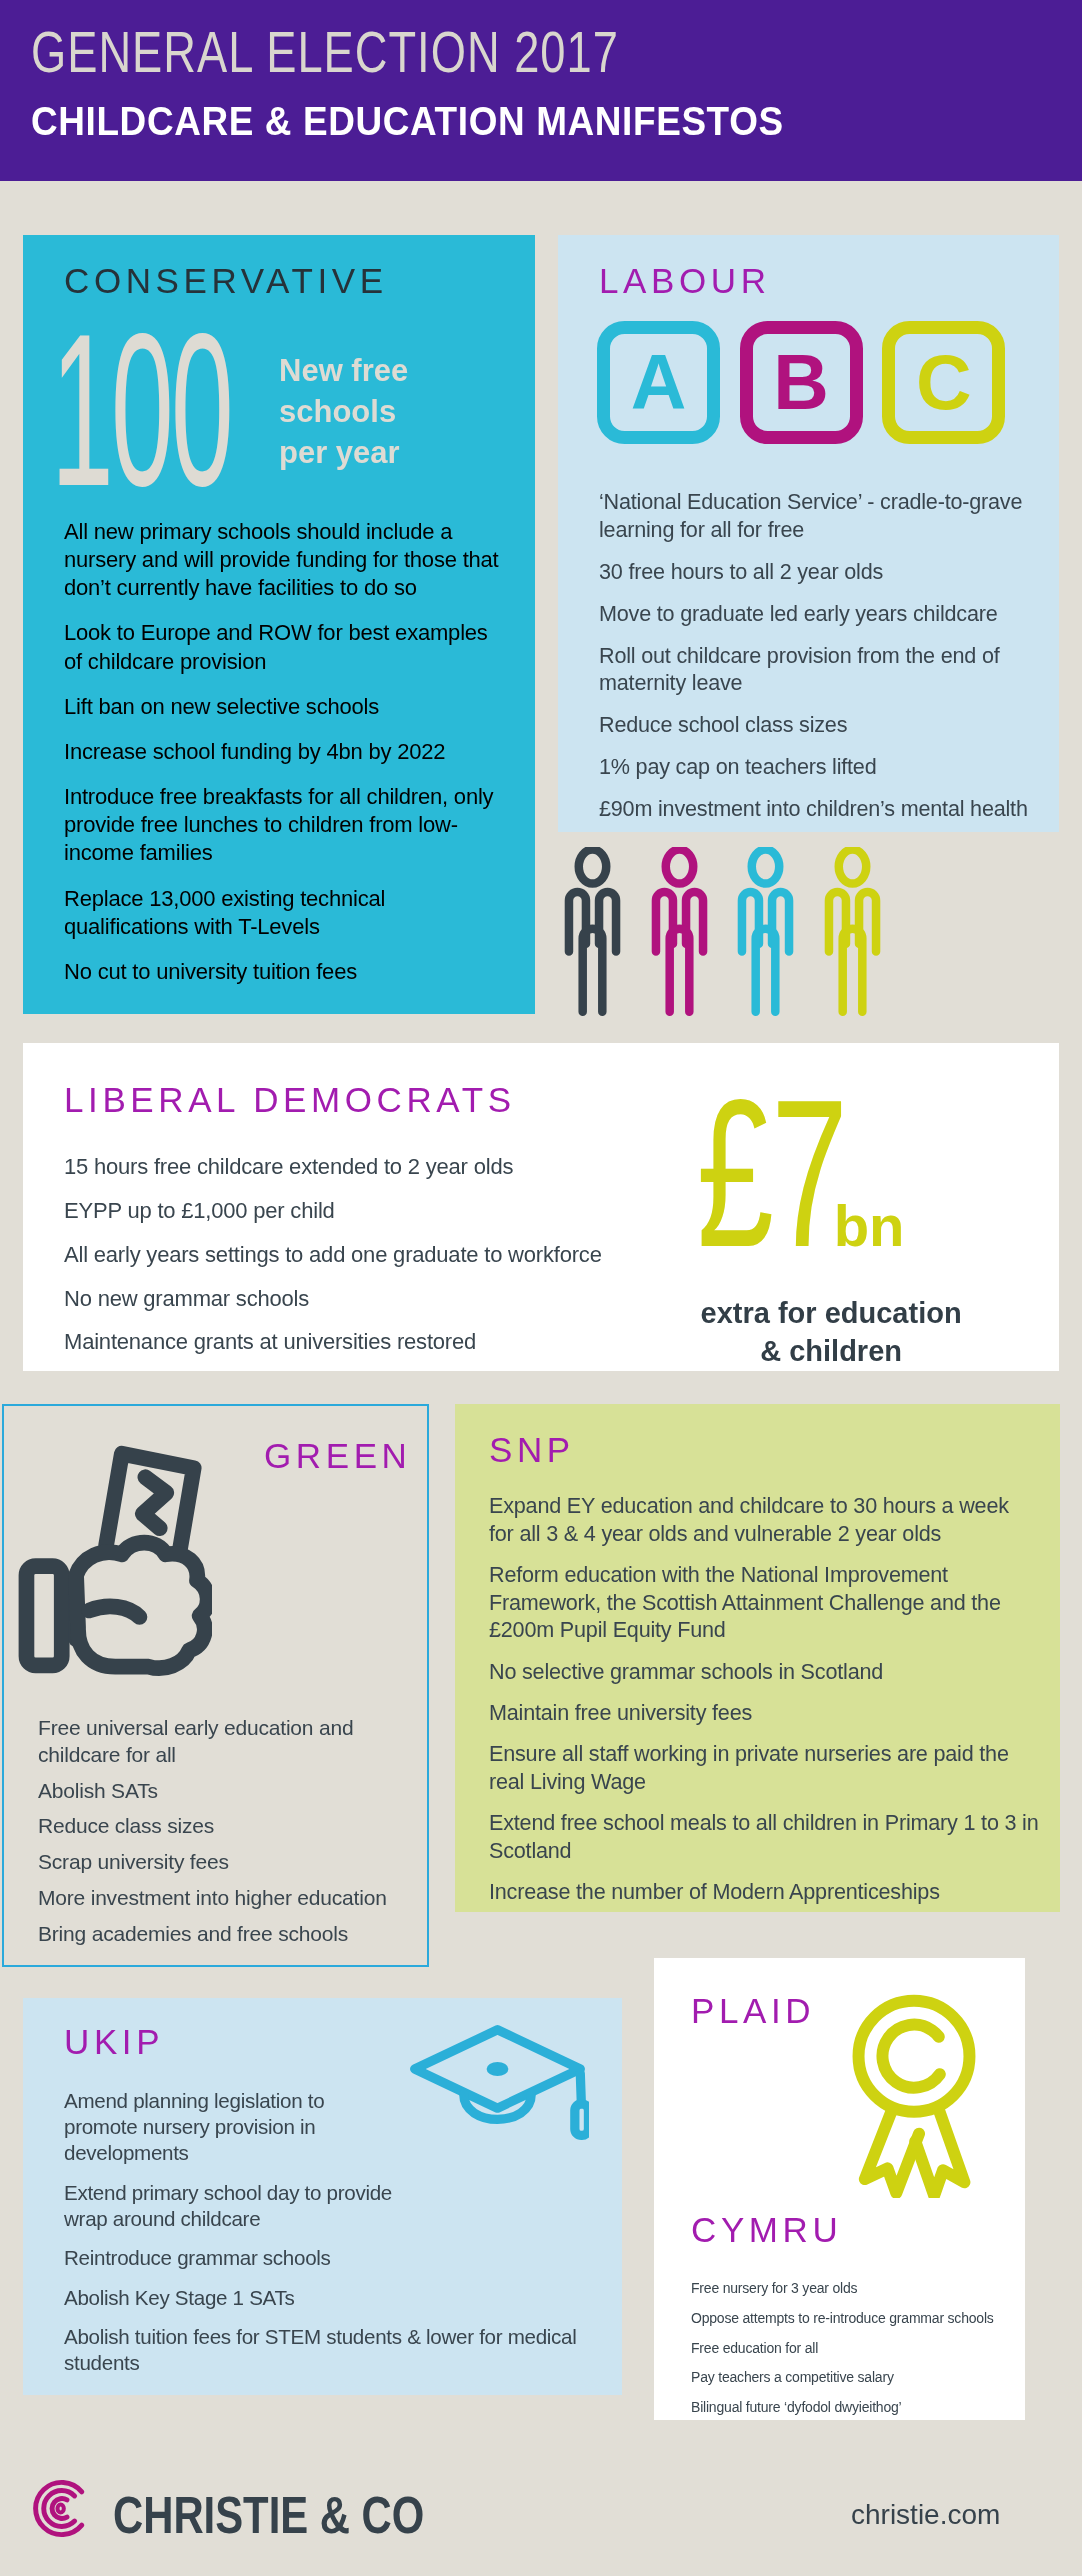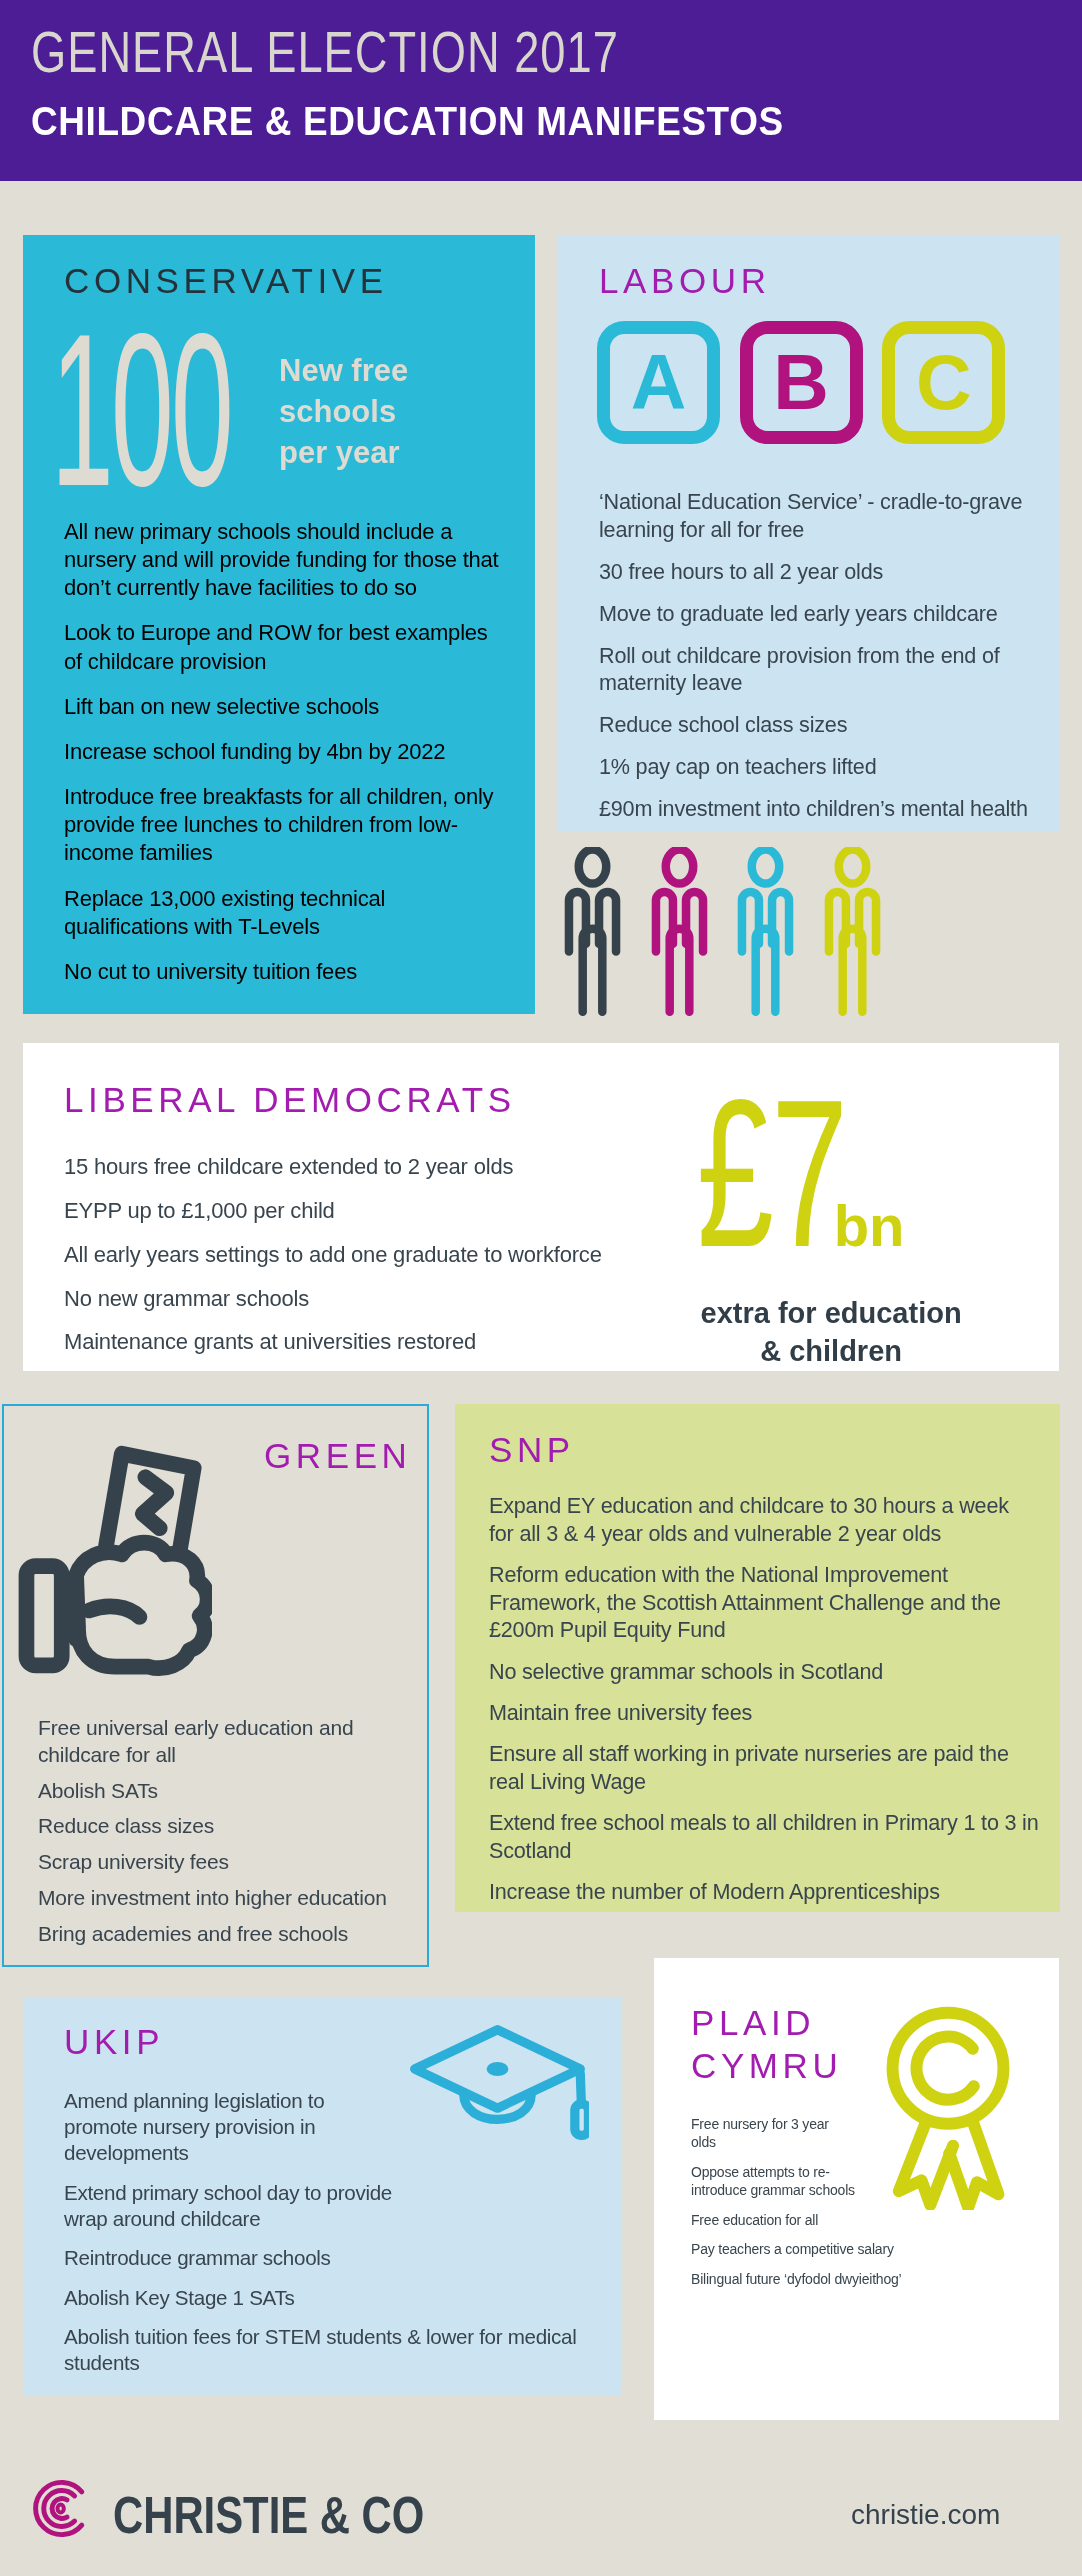--- a/index.html
+++ b/index.html
@@ -74,21 +74,21 @@
   .snp .policy-list{position:absolute;left:34px;top:88px;width:550px;}
   .snp .policy-list li{font-size:21.6px;margin-bottom:13.7px;}
 
   
   .ukip{left:23px;top:1998px;width:599px;height:397px;background:#CCE4F1;padding:23.6px 33px 0 41px;}
   .cap-icon{float:right;margin:0 0 39px 5.2px;}
   .ukip .party-title{margin-bottom:26px;}
   .ukip .policy-list li{font-size:20.6px;margin-bottom:13px;letter-spacing:-0.3px;}
 
   
-  .plaid{left:654px;top:1958px;width:405px;height:462px;background:#FFFFFF;padding:44px 29px 0 37px;}
+  .plaid{left:654px;top:1958px;width:371px;height:462px;background:#FFFFFF;padding:32px 29px 0 37px;}
   .rosette-icon{float:right;margin:0 0 10.5px 9.2px;}
   .plaid .party-title{white-space:normal;line-height:1.22;margin:0 0 29px 0;}
   .plaid .policy-list li{font-size:14px;margin-bottom:11.8px;}
 
   
   .footer-logo{position:absolute;left:26px;top:2470px;}
   .brand{position:absolute;left:113px;top:2486px;font-size:51px;font-weight:bold;color:#36424B;
          white-space:nowrap;transform:scaleX(.82);transform-origin:left top;}
   .website{position:absolute;left:851px;top:2499px;font-size:28px;color:#36424B;text-decoration:none;}
 

